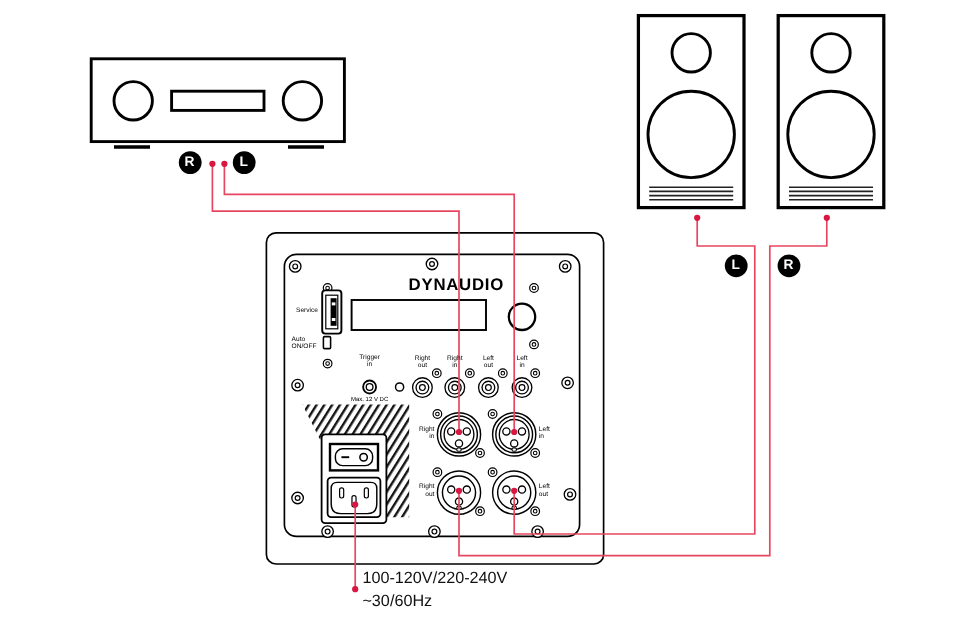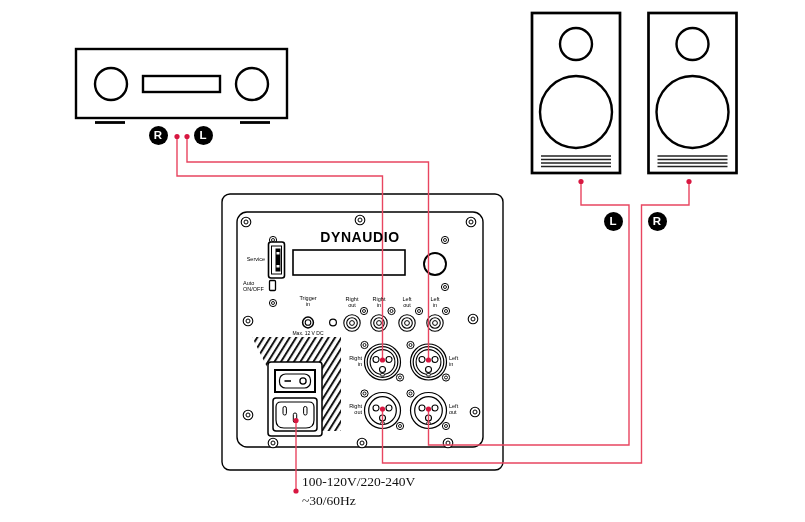--- a/index.html
+++ b/index.html
@@ -6,29 +6,29 @@
   #stage{
     position:relative;width:805px;height:522px;background:#fff;overflow:hidden;
     font-family:"Liberation Sans","DejaVu Sans",sans-serif;color:#000;
   }
   #gfx{position:absolute;left:0;top:0;z-index:1;}
   .lbl{position:absolute;z-index:2;font-size:5.5px;line-height:6px;color:#000;letter-spacing:0;}
   .lbl span{display:block;}
   .c{text-align:center;}
   .r{text-align:right;}
   .brand{
-    position:absolute;z-index:2;left:300px;top:229px;width:120px;text-align:center;
+    position:absolute;z-index:2;left:300px;top:229px;width:120px;text-align:right;
     font-size:14px;font-weight:900;letter-spacing:.6px;color:#000;
   }
   .badge{
     position:absolute;z-index:3;width:19px;height:19px;border-radius:50%;
     background:#000;color:#fff;font-size:11.5px;font-weight:bold;
     line-height:19px;text-align:center;
   }
-  .power-text{position:absolute;z-index:2;left:302px;top:472px;font-size:13.5px;line-height:19px;color:#111;font-family:Liberation Serif, serif;}
+  .power-text{position:absolute;z-index:2;left:302px;top:472px;font-size:13.5px;line-height:19px;color:#111;}
   .tiny{font-size:5px;line-height:5.5px;}
 </style>
 </head>
 <body>
 
 <div id="stage">
 
   <svg id="gfx" width="805" height="522" viewBox="0 0 805 522">
     <defs>
       <pattern id="hatch" width="5.5" height="5.5" patternUnits="userSpaceOnUse" patternTransform="rotate(-58)">

